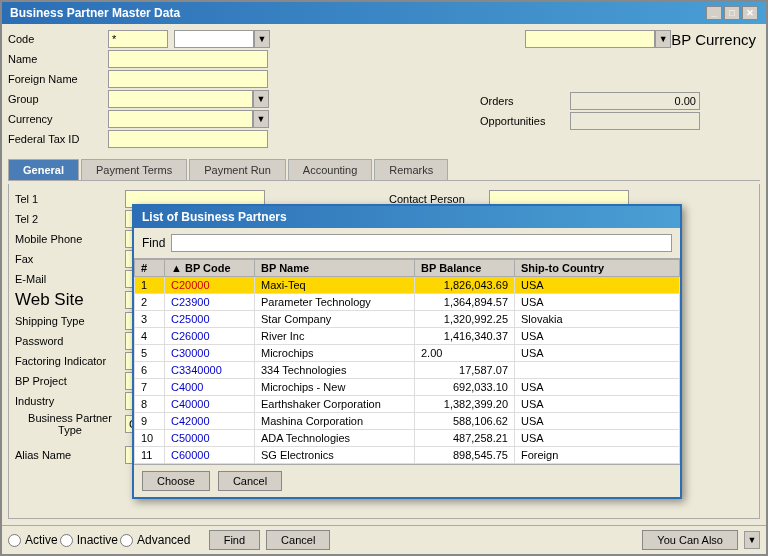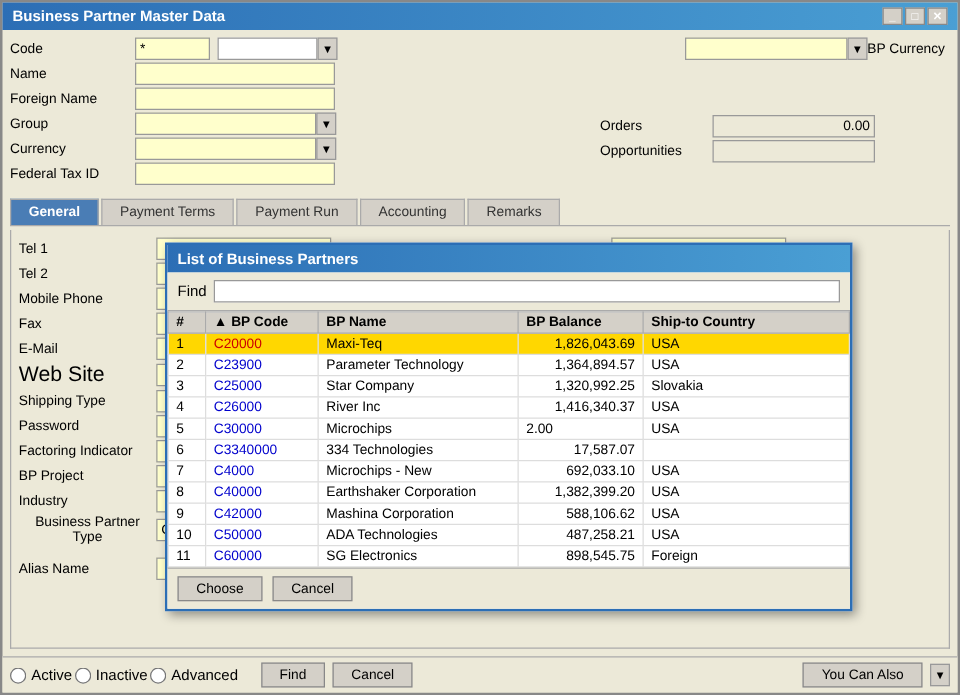--- a/index.html
+++ b/index.html
@@ -25,21 +25,21 @@
     .dropdown-btn { width: 16px; height: 18px; background: #d4d0c8; border: 1px solid #999; font-size: 9px; cursor: pointer; display: flex; align-items: center; justify-content: center; }
 
     .tabs-row { display: flex; margin-top: 6px; border-bottom: 1px solid #aaa; }
     .tab { padding: 4px 14px; background: #d4d0c8; border: 1px solid #aaa; border-bottom: none; cursor: pointer; font-size: 11px; margin-right: 2px; color: #333; }
     .tab.active { background: #4a7db5; color: white; font-weight: bold; }
 
     .tab-content { flex: 1; background: #ece9d8; border: 1px solid #aaa; border-top: none; padding: 6px; display: flex; gap: 10px; }
     .left-tab { flex: 1; }
     .right-tab { flex: 1; }
 
-    .popup-overlay { position: absolute; top: 170px; left: 130px; width: 550px; background: white; border: 2px solid #2c6eb5; z-index: 100; box-shadow: 3px 3px 8px rgba(0,0,0,0.4); }
+    .popup-overlay { position: absolute; top: 180px; left: 130px; width: 550px; background: white; border: 2px solid #2c6eb5; z-index: 100; box-shadow: 3px 3px 8px rgba(0,0,0,0.4); }
     .popup-title { background: linear-gradient(to right, #2c6eb5, #4a9fd4); color: white; padding: 4px 8px; font-size: 12px; font-weight: bold; }
     .popup-find { display: flex; align-items: center; padding: 6px 8px; gap: 6px; background: #ece9d8; border-bottom: 1px solid #aaa; }
     .popup-find-input { flex: 1; height: 18px; border: 1px solid #999; background: white; font-size: 11px; padding: 1px 3px; }
     .popup-table { width: 100%; border-collapse: collapse; }
     .popup-table th { background: #d4d0c8; border: 1px solid #aaa; padding: 2px 6px; font-size: 11px; text-align: left; }
     .popup-table td { border: 1px solid #ddd; padding: 2px 6px; font-size: 11px; }
     .popup-table tr.selected td { background: #ffd700; }
     .popup-table-container { max-height: 210px; overflow-y: auto; }
     .popup-buttons { display: flex; gap: 8px; padding: 6px 8px; background: #ece9d8; border-top: 1px solid #aaa; }
     .btn { padding: 3px 14px; background: #d4d0c8; border: 1px solid #888; cursor: pointer; font-size: 11px; }
@@ -102,21 +102,21 @@
           <span class="field-label">Federal Tax ID</span>
           <input class="field-input" style="width: 160px;">
         </div>
       </div>
 
       <div class="right-fields">
 
         <div class="field-row" style="justify-content: flex-end; margin-bottom: 4px;">
           <input class="field-input" style="width: 130px;">
           <div class="dropdown-btn">▼</div>
-          <span style="right: 6px; top: 30px; font-size: 11px; margin-right: 4px;">BP Currency</span>
+          <span style="right: 6px; top: 30px; font-size: 15px; margin-right: 4px;">BP Currency</span>
         </div>
         <div style="height:40px;"></div>
 
         <div class="field-row">
           <span class="field-label" style="width:90px;">Orders</span>
           <input class="field-input-gray" style="width: 130px; text-align: right;" value="0.00">
         </div>
 
         <div class="field-row">
           <span class="field-label" style="width:90px;">Opportunities</span>

